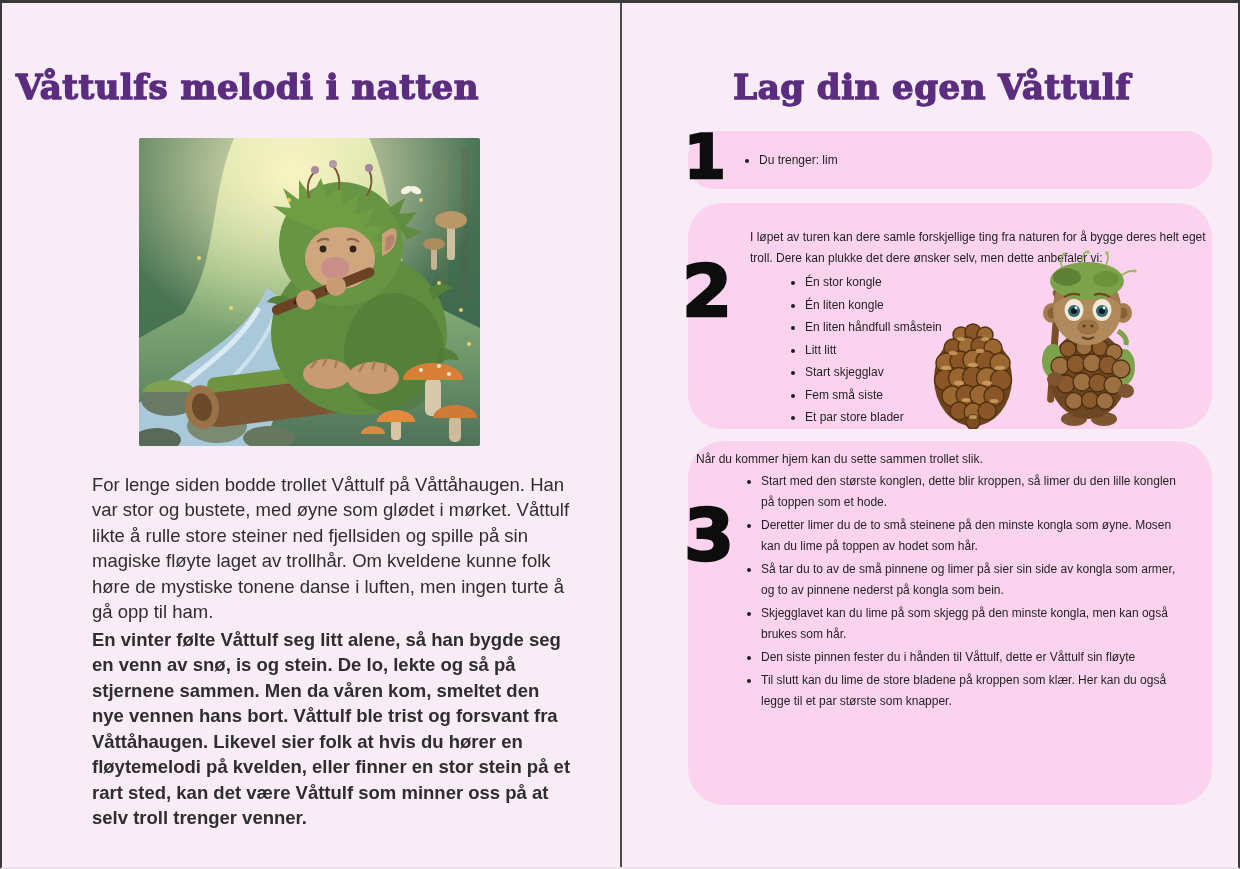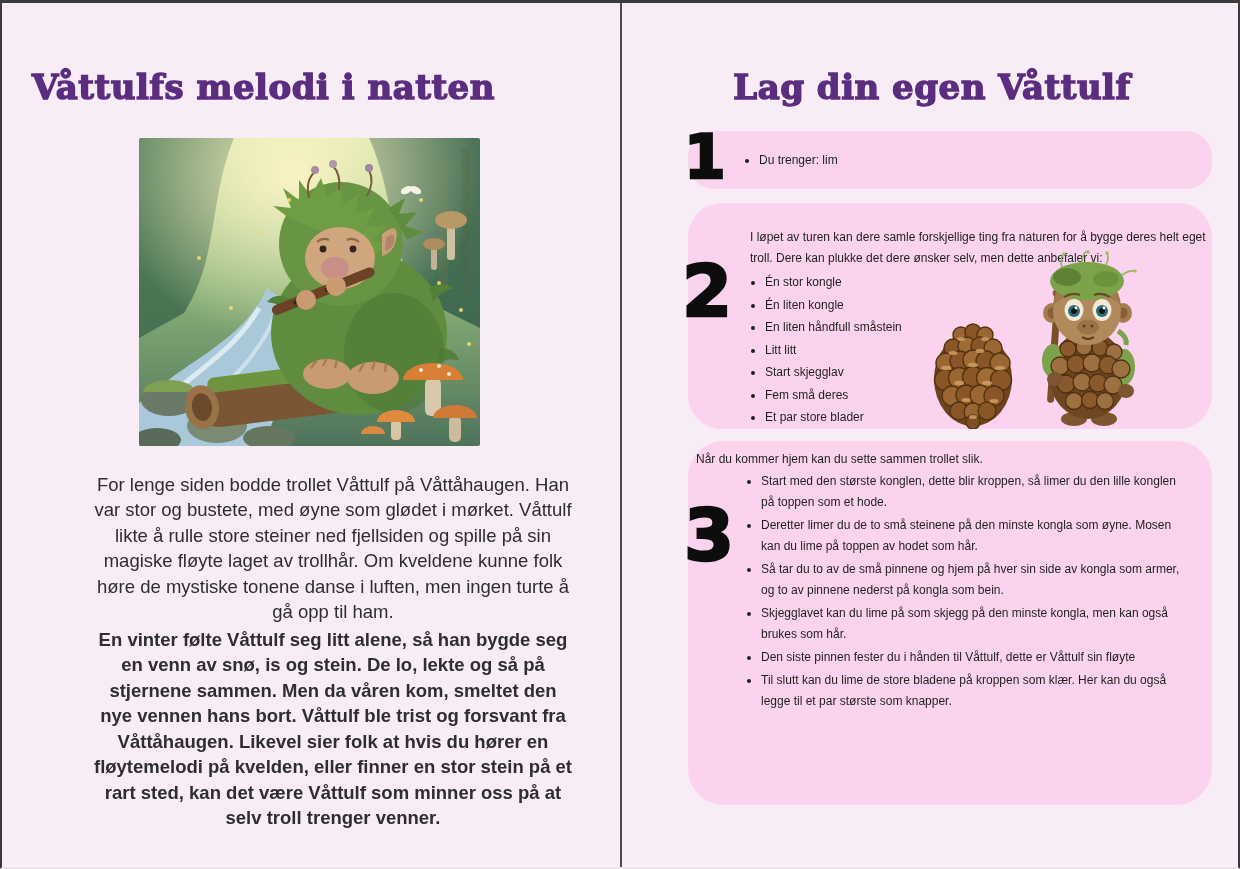--- a/index.html
+++ b/index.html
@@ -9,24 +9,24 @@
     border-top:3px solid #3a3a3a;border-left:2px solid #3a3a3a;border-right:2px solid #3a3a3a;
     border-bottom:2px solid #efe3ee;
     font-family:"Liberation Sans",sans-serif;color:#2d2d2d;
   }
   .divider{position:absolute;left:618px;top:0;width:2px;height:869px;background:#4b4b4b;}
   .page-title{
     position:absolute;top:64px;text-align:center;color:#5b2d7f;
     font-family:"DejaVu Serif",serif;font-weight:900;font-size:34px;
     -webkit-text-stroke:1.4px #5b2d7f;letter-spacing:.5px;
   }
-  #left-title{left:16px;width:491px;}
+  #left-title{left:0;width:491px;}
   #right-title{left:620px;width:620px;}
   .story-image{position:absolute;left:137px;top:135px;width:341px;height:308px;overflow:hidden;border-radius:2px;}
-  .para{position:absolute;left:90px;width:482px;font-size:18.5px;line-height:25.5px;color:#2e2e2e;text-align:center;}
+  .para{position:absolute;left:90px;width:482px;font-size:18.5px;line-height:25.5px;color:#2e2e2e;}
   #para1{top:450px;}
   #para2{top:605px;font-weight:bold;}
   .pagenum{position:absolute;top:866px;font-size:15px;color:#3c3c3c;text-align:center;}
   #pagenum-left{left:0;width:618px;}
   #pagenum-right{left:620px;width:620px;}
 
   .step-box{position:absolute;left:686px;width:524px;background:#fbd3ee;}
   #box1{top:128px;height:58px;border-radius:26px;}
   #box2{top:200px;height:226px;border-radius:34px;}
   #box3{top:438px;height:364px;border-radius:36px;}
@@ -41,21 +41,21 @@
   #num3{left:682px;top:496px;font-size:72px;}
 
   .box-text{font-size:12px;line-height:21px;color:#1f1f1f;}
   .box-intro{position:absolute;}
   #box2-intro{left:720px;top:224px;width:478px;margin-left:28px;}
   #box3-intro{left:694px;top:446px;width:470px;}
   ul.bullets{margin:0;padding-left:17px;list-style:disc;}
   ul.bullets li{margin:0 0 1px 0;}
   #box1-list{position:absolute;left:740px;top:147px;width:430px;}
   #box2-list{position:absolute;left:746px;top:269px;width:250px;}
-  #box2-list li{margin-bottom:1.5px;}
+  #box2-list li{margin-bottom:1.5px;margin-left:40px;}
   #box3-list{position:absolute;left:742px;top:468px;width:420px;}
   #box3-list li{margin-bottom:2px;}
 
   .pinecone-img{position:absolute;left:928px;top:314px;width:86px;height:112px;}
   .pinetroll-img{position:absolute;left:1020px;top:246px;width:130px;height:180px;}
 </style>
 </head>
 <body>
 
 <div class="book">
@@ -181,21 +181,21 @@
 
     <div class="step-box" id="box2"></div>
     <div class="step-number" id="num2">2</div>
     <div class="box-text box-intro" id="box2-intro">I løpet av turen kan dere samle forskjellige ting fra naturen for å bygge deres helt eget troll. Dere kan plukke det dere ønsker selv, men dette anbefaler vi:</div>
     <ul class="bullets box-text" id="box2-list">
       <li>Én stor kongle</li>
       <li>Én liten kongle</li>
       <li>En liten håndfull småstein</li>
       <li>Litt litt</li>
       <li>Start skjegglav</li>
-      <li>Fem små deres</li>
+      <li>Fem små siste</li>
       <li>Et par store blader</li>
     </ul>
 
     <div class="pinecone-img">
       <svg width="86" height="112" viewBox="0 0 86 112" xmlns="http://www.w3.org/2000/svg">
         <ellipse cx="43" cy="62" rx="39" ry="47" fill="#6e441f"></ellipse>
         <g stroke="#54330f" stroke-width="1.4">
           <circle cx="31" cy="18" r="8" fill="#9a6733"></circle>
             <circle cx="43" cy="15" r="8" fill="#8a5627"></circle>
             <circle cx="55" cy="18" r="8" fill="#9a6733"></circle>
@@ -301,21 +301,21 @@
         <path d="M96,82 q10,6 8,14" stroke="#7da24c" stroke-width="5" fill="none"></path>
       </svg>
     </div>
 
     <div class="step-box" id="box3"></div>
     <div class="step-number" id="num3">3</div>
     <div class="box-text box-intro" id="box3-intro">Når du kommer hjem kan du sette sammen trollet slik.</div>
     <ul class="bullets box-text" id="box3-list">
       <li>Start med den største konglen, dette blir kroppen, så limer du den lille konglen på toppen som et hode.</li>
       <li>Deretter limer du de to små steinene på den minste kongla som øyne. Mosen kan du lime på toppen av hodet som hår.</li>
-      <li>Så tar du to av de små pinnene og hjem på hver sin side av kongla som armer, og to av pinnene nederst på kongla som bein.</li>
+      <li>Så tar du to av de små pinnene og limer på sier sin side av kongla som armer, og to av pinnene nederst på kongla som bein.</li>
       <li>Skjegglavet kan du lime på som skjegg på den minste kongla, men kan også brukes som hår.</li>
       <li>Den siste pinnen fester du i hånden til Våttulf, dette er Våttulf sin fløyte</li>
       <li>Til slutt kan du lime de store bladene på kroppen som klær. Her kan du også legge til et par største som knapper.</li>
     </ul>
 
     <div class="pagenum" id="pagenum-right">11</div>
   </div>
 
 </div>
 

